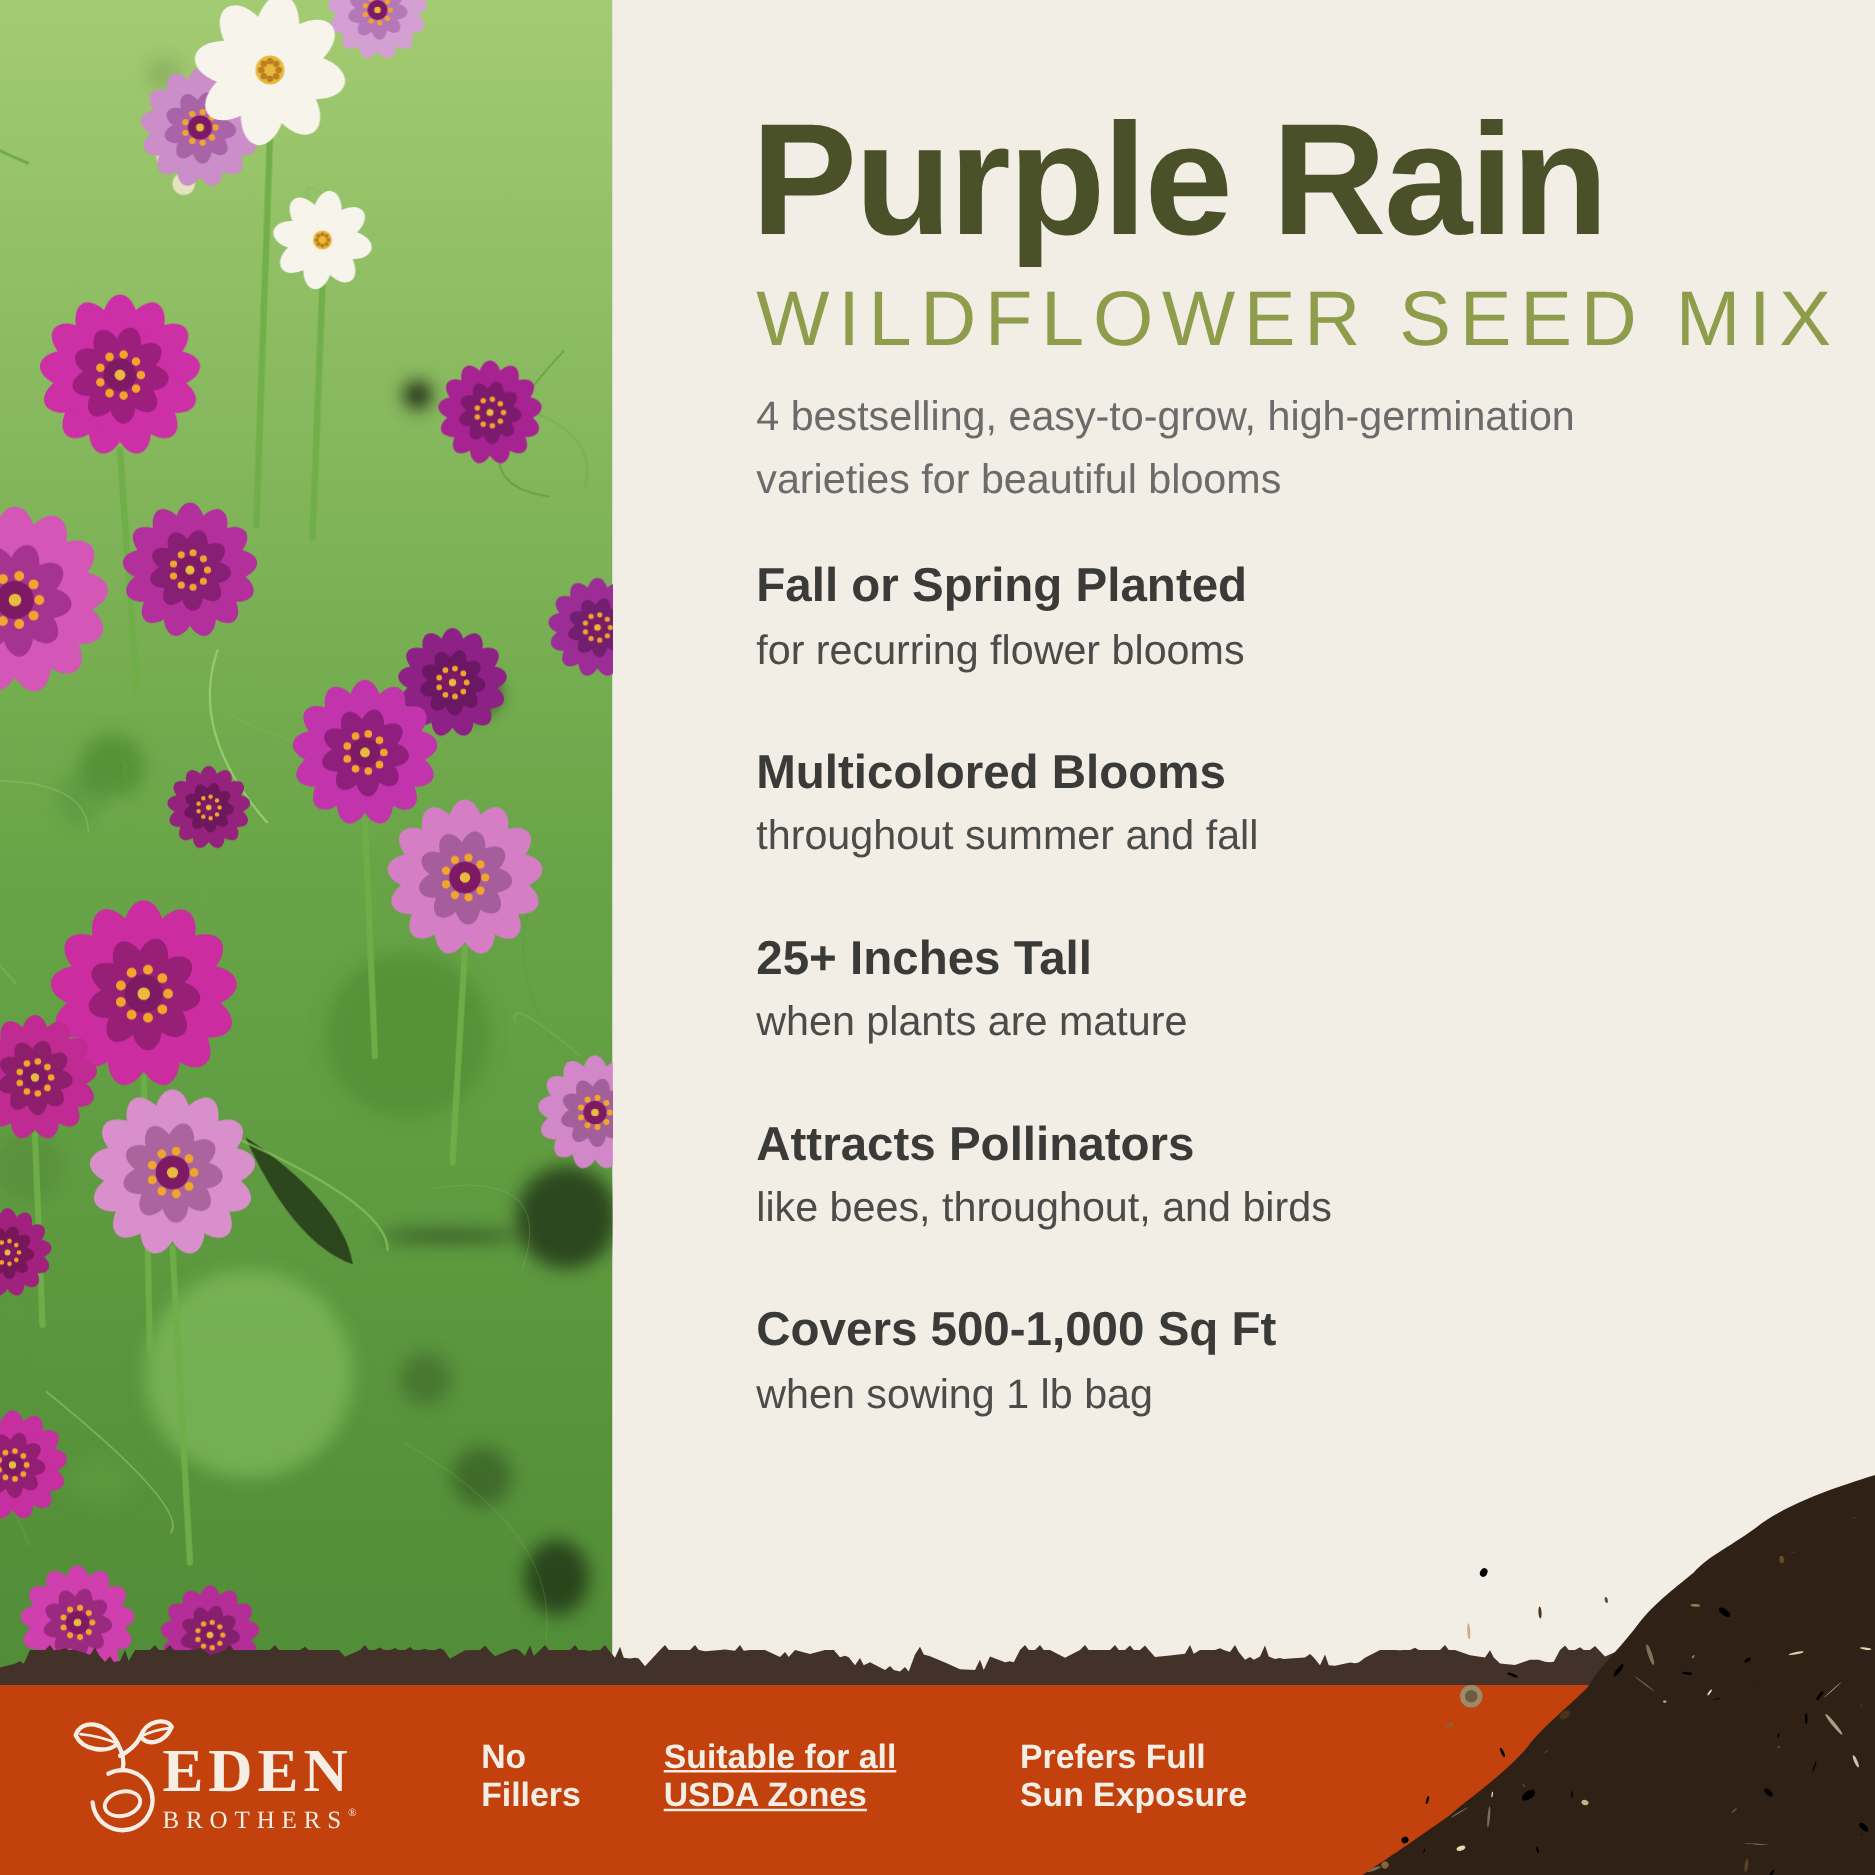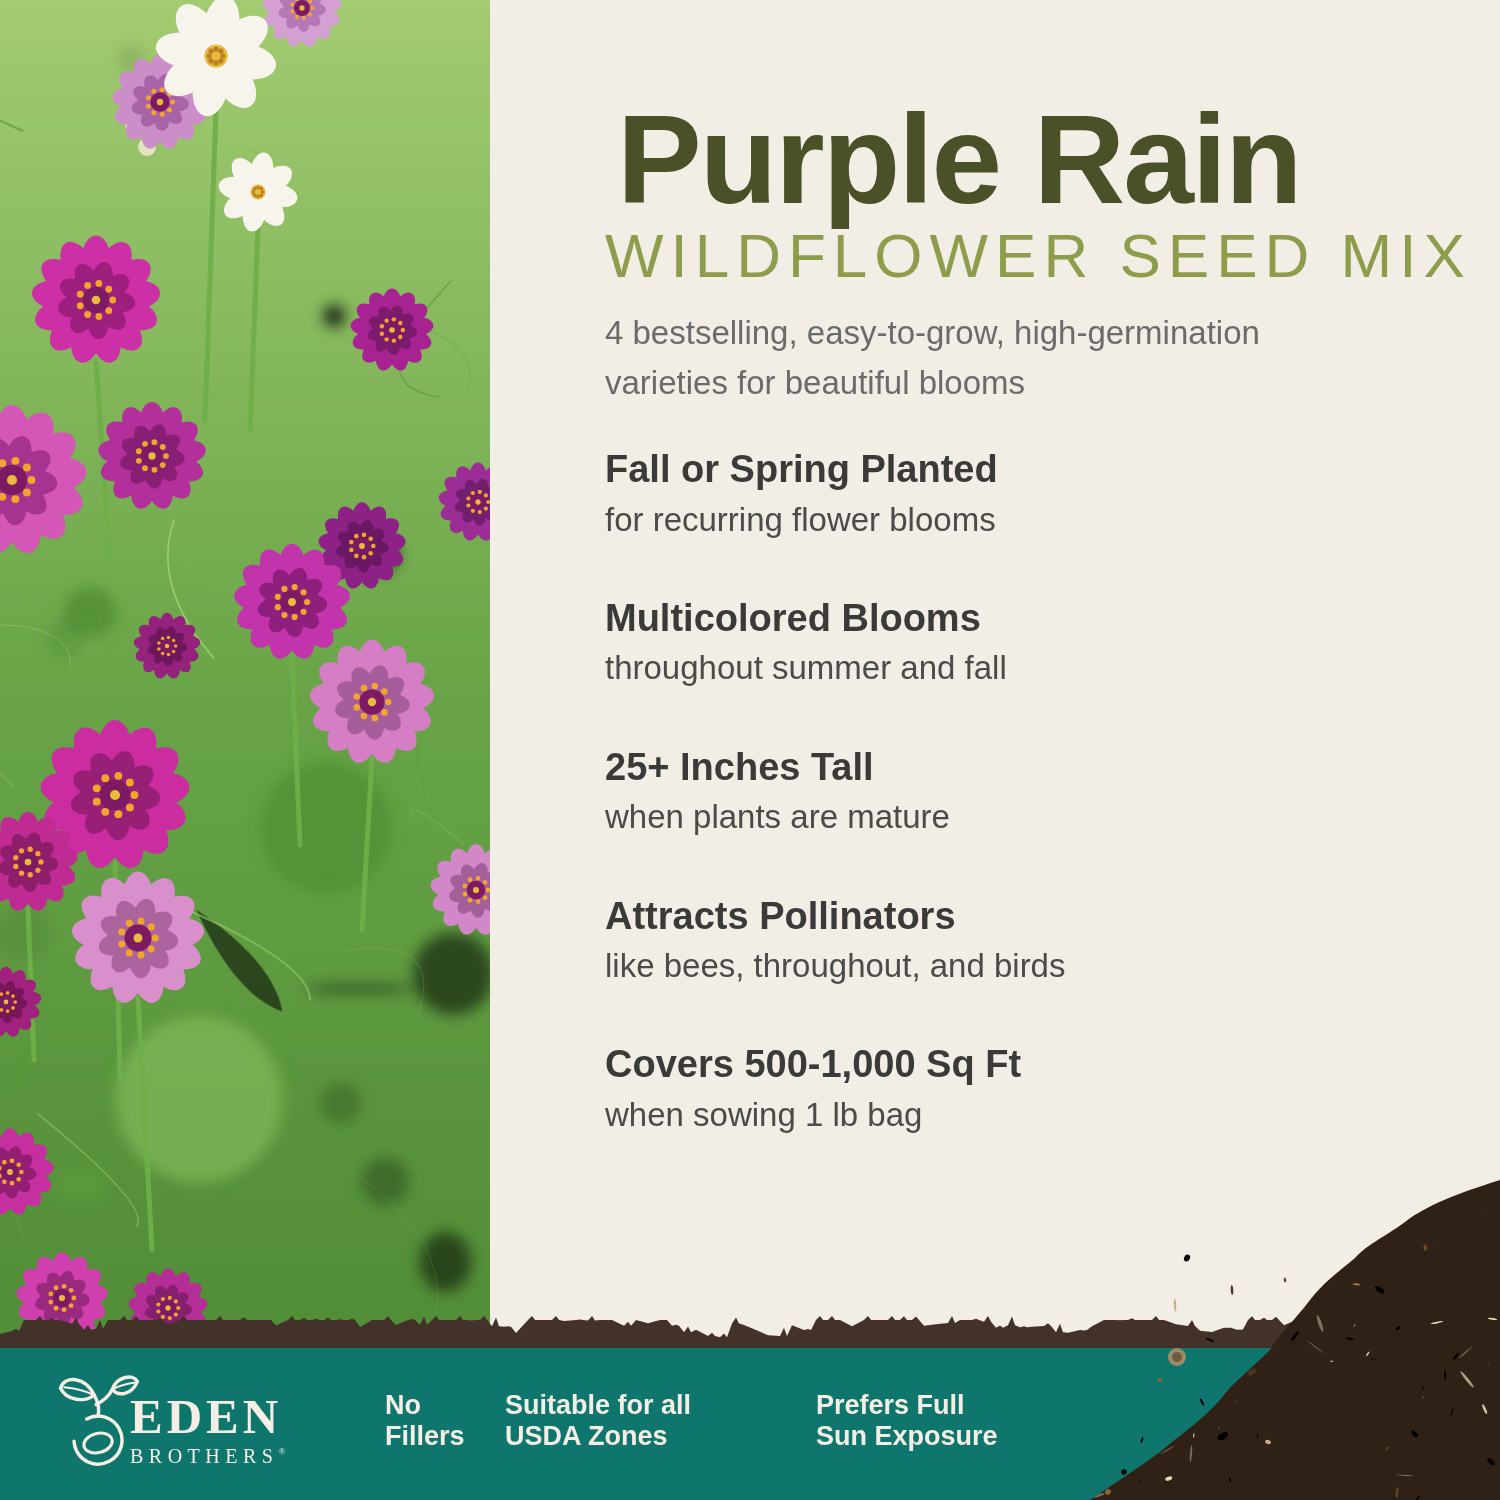--- a/index.html
+++ b/index.html
@@ -3,42 +3,42 @@
 <meta charset="utf-8">
 <title>Purple Rain</title>
 <style>
   html,body{margin:0;padding:0;background:#ddd;}
   .canvas{position:relative;width:1500px;height:1500px;background:#f2ede5;overflow:hidden;
           font-family:"Liberation Sans",sans-serif;}
   
   .photo{position:absolute;left:0;top:0;width:490px;height:1400px;z-index:1;}
   .photo svg{display:block;width:100%;height:100%;}
   
-  .title{position:absolute;left:601px;top:80px;margin:16px;font-size:127px;line-height:1;
+  .title{position:absolute;left:601px;top:80px;margin:0;font-size:127px;line-height:1;
          font-weight:bold;letter-spacing:-2px;color:#4a5129;white-space:nowrap;z-index:1;}
   .subtitle{position:absolute;left:605px;top:225px;margin:0;font-size:62px;line-height:1;
          font-weight:400;letter-spacing:7px;color:#8e9d4b;white-space:nowrap;z-index:1;}
   .desc{position:absolute;left:605px;top:308px;margin:0;font-size:33px;line-height:1.52;
          color:#6b6b6b;z-index:1;}
   .features{position:absolute;left:605px;top:447px;z-index:1;}
   .feature{margin:0 0 56px 0;}
   .f-head{font-size:38px;line-height:1.2;font-weight:bold;color:#3a3a38;}
   .f-sub{font-size:33px;line-height:1.25;color:#4b4b49;margin-top:6px;}
   
   .torn{position:absolute;left:0;top:1308px;width:1500px;height:44px;z-index:2;}
-  .footer{position:absolute;left:0;top:1348px;width:1500px;height:152px;background:#0f766e;z-index:2;}
+  .footer{position:absolute;left:0;top:1348px;width:1500px;height:152px;background:#c2410c;z-index:2;}
   .brand-icon{position:absolute;left:50px;top:23px;width:96px;height:96px;}
   .brand-text{position:absolute;left:130px;top:44px;color:#f4eee4;
               font-family:"Liberation Serif",serif;}
   .brand-top{font-size:49px;line-height:1;letter-spacing:4px;font-weight:600;}
   .brand-bottom{font-size:20px;line-height:1;letter-spacing:5.5px;margin-top:5px;font-weight:400;}
   .brand-bottom sup{font-size:9px;vertical-align:9px;letter-spacing:0;}
   .badge{position:absolute;top:42px;font-size:27px;line-height:1.16;font-weight:bold;
          color:#f4eee4;white-space:nowrap;margin-left:35px;}
-  .badge.b0{left:350px;} .badge.b1{left:470px;} .badge.b2{left:781px;} .badge.b3{left:975px;}
+  .badge.b0{left:350px;} .badge.b1{left:496px;text-decoration:underline;} .badge.b2{left:781px;} .badge.b3{left:975px;}
   .seedpile{position:absolute;left:1080px;top:1140px;width:420px;height:360px;z-index:3;}
 </style>
 </head>
 <body>
 
 <div class="canvas">
 
   <section class="photo">
     <svg id="garden" viewBox="0 0 490 1400" preserveAspectRatio="none">
         <defs>

